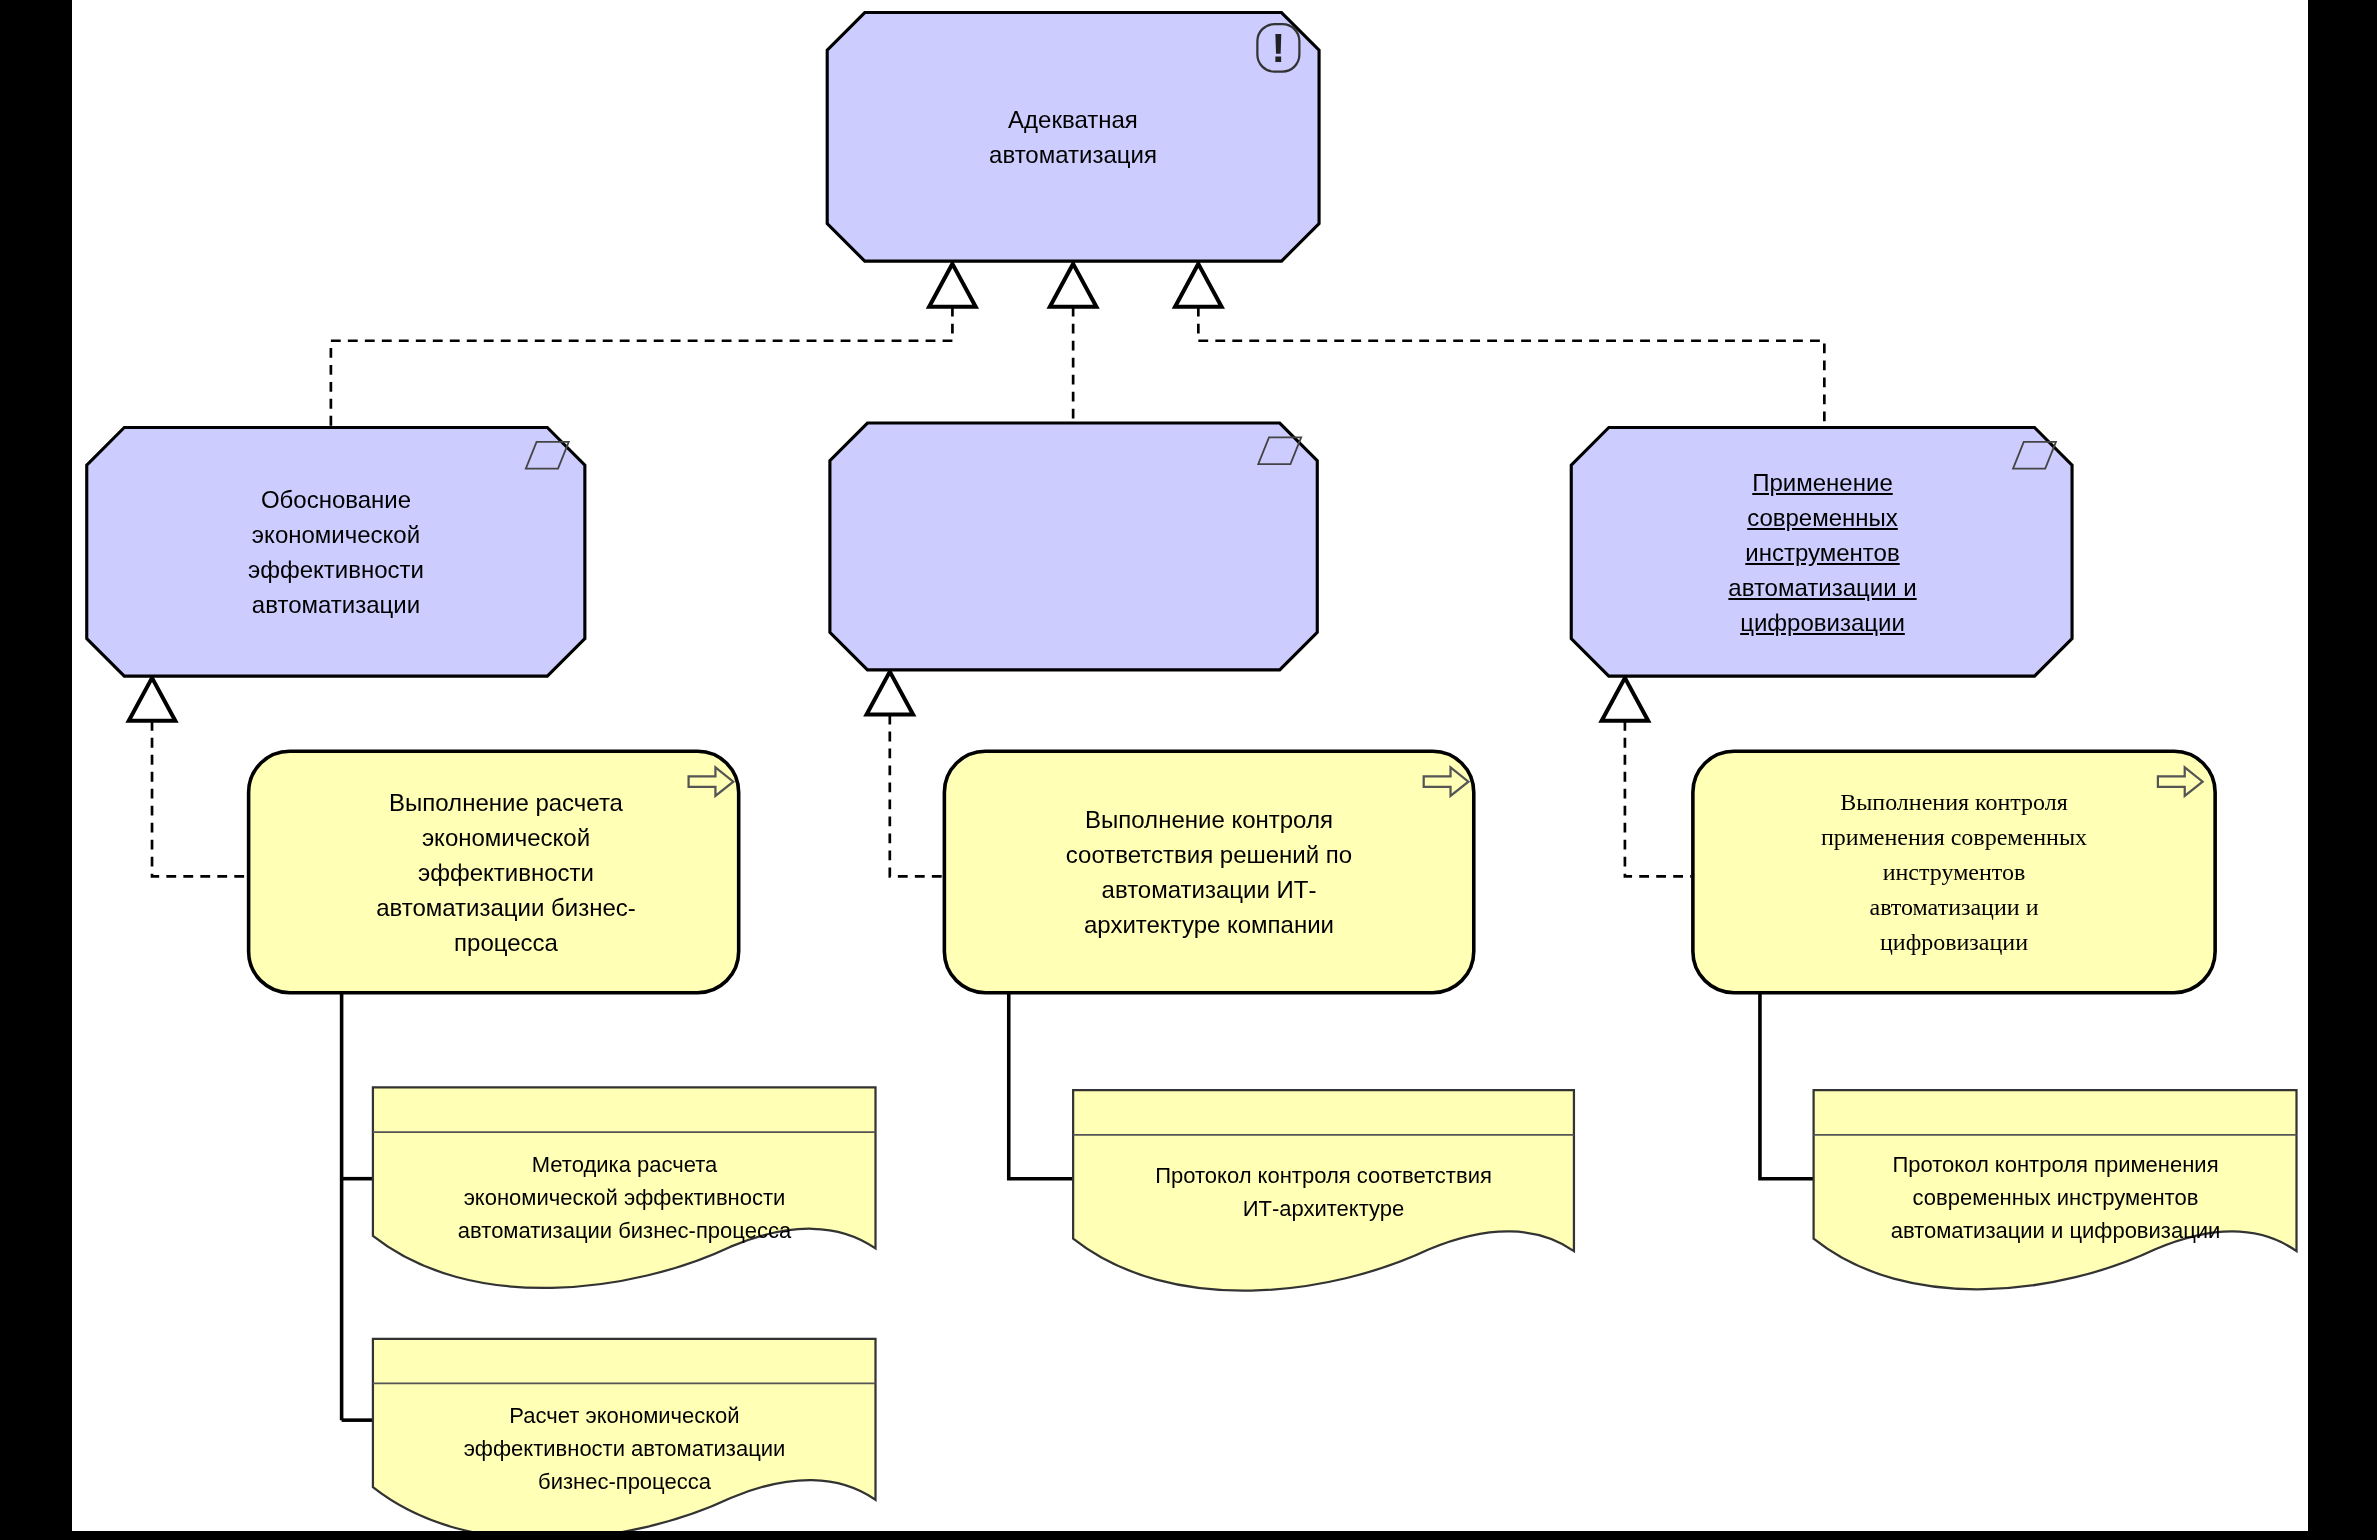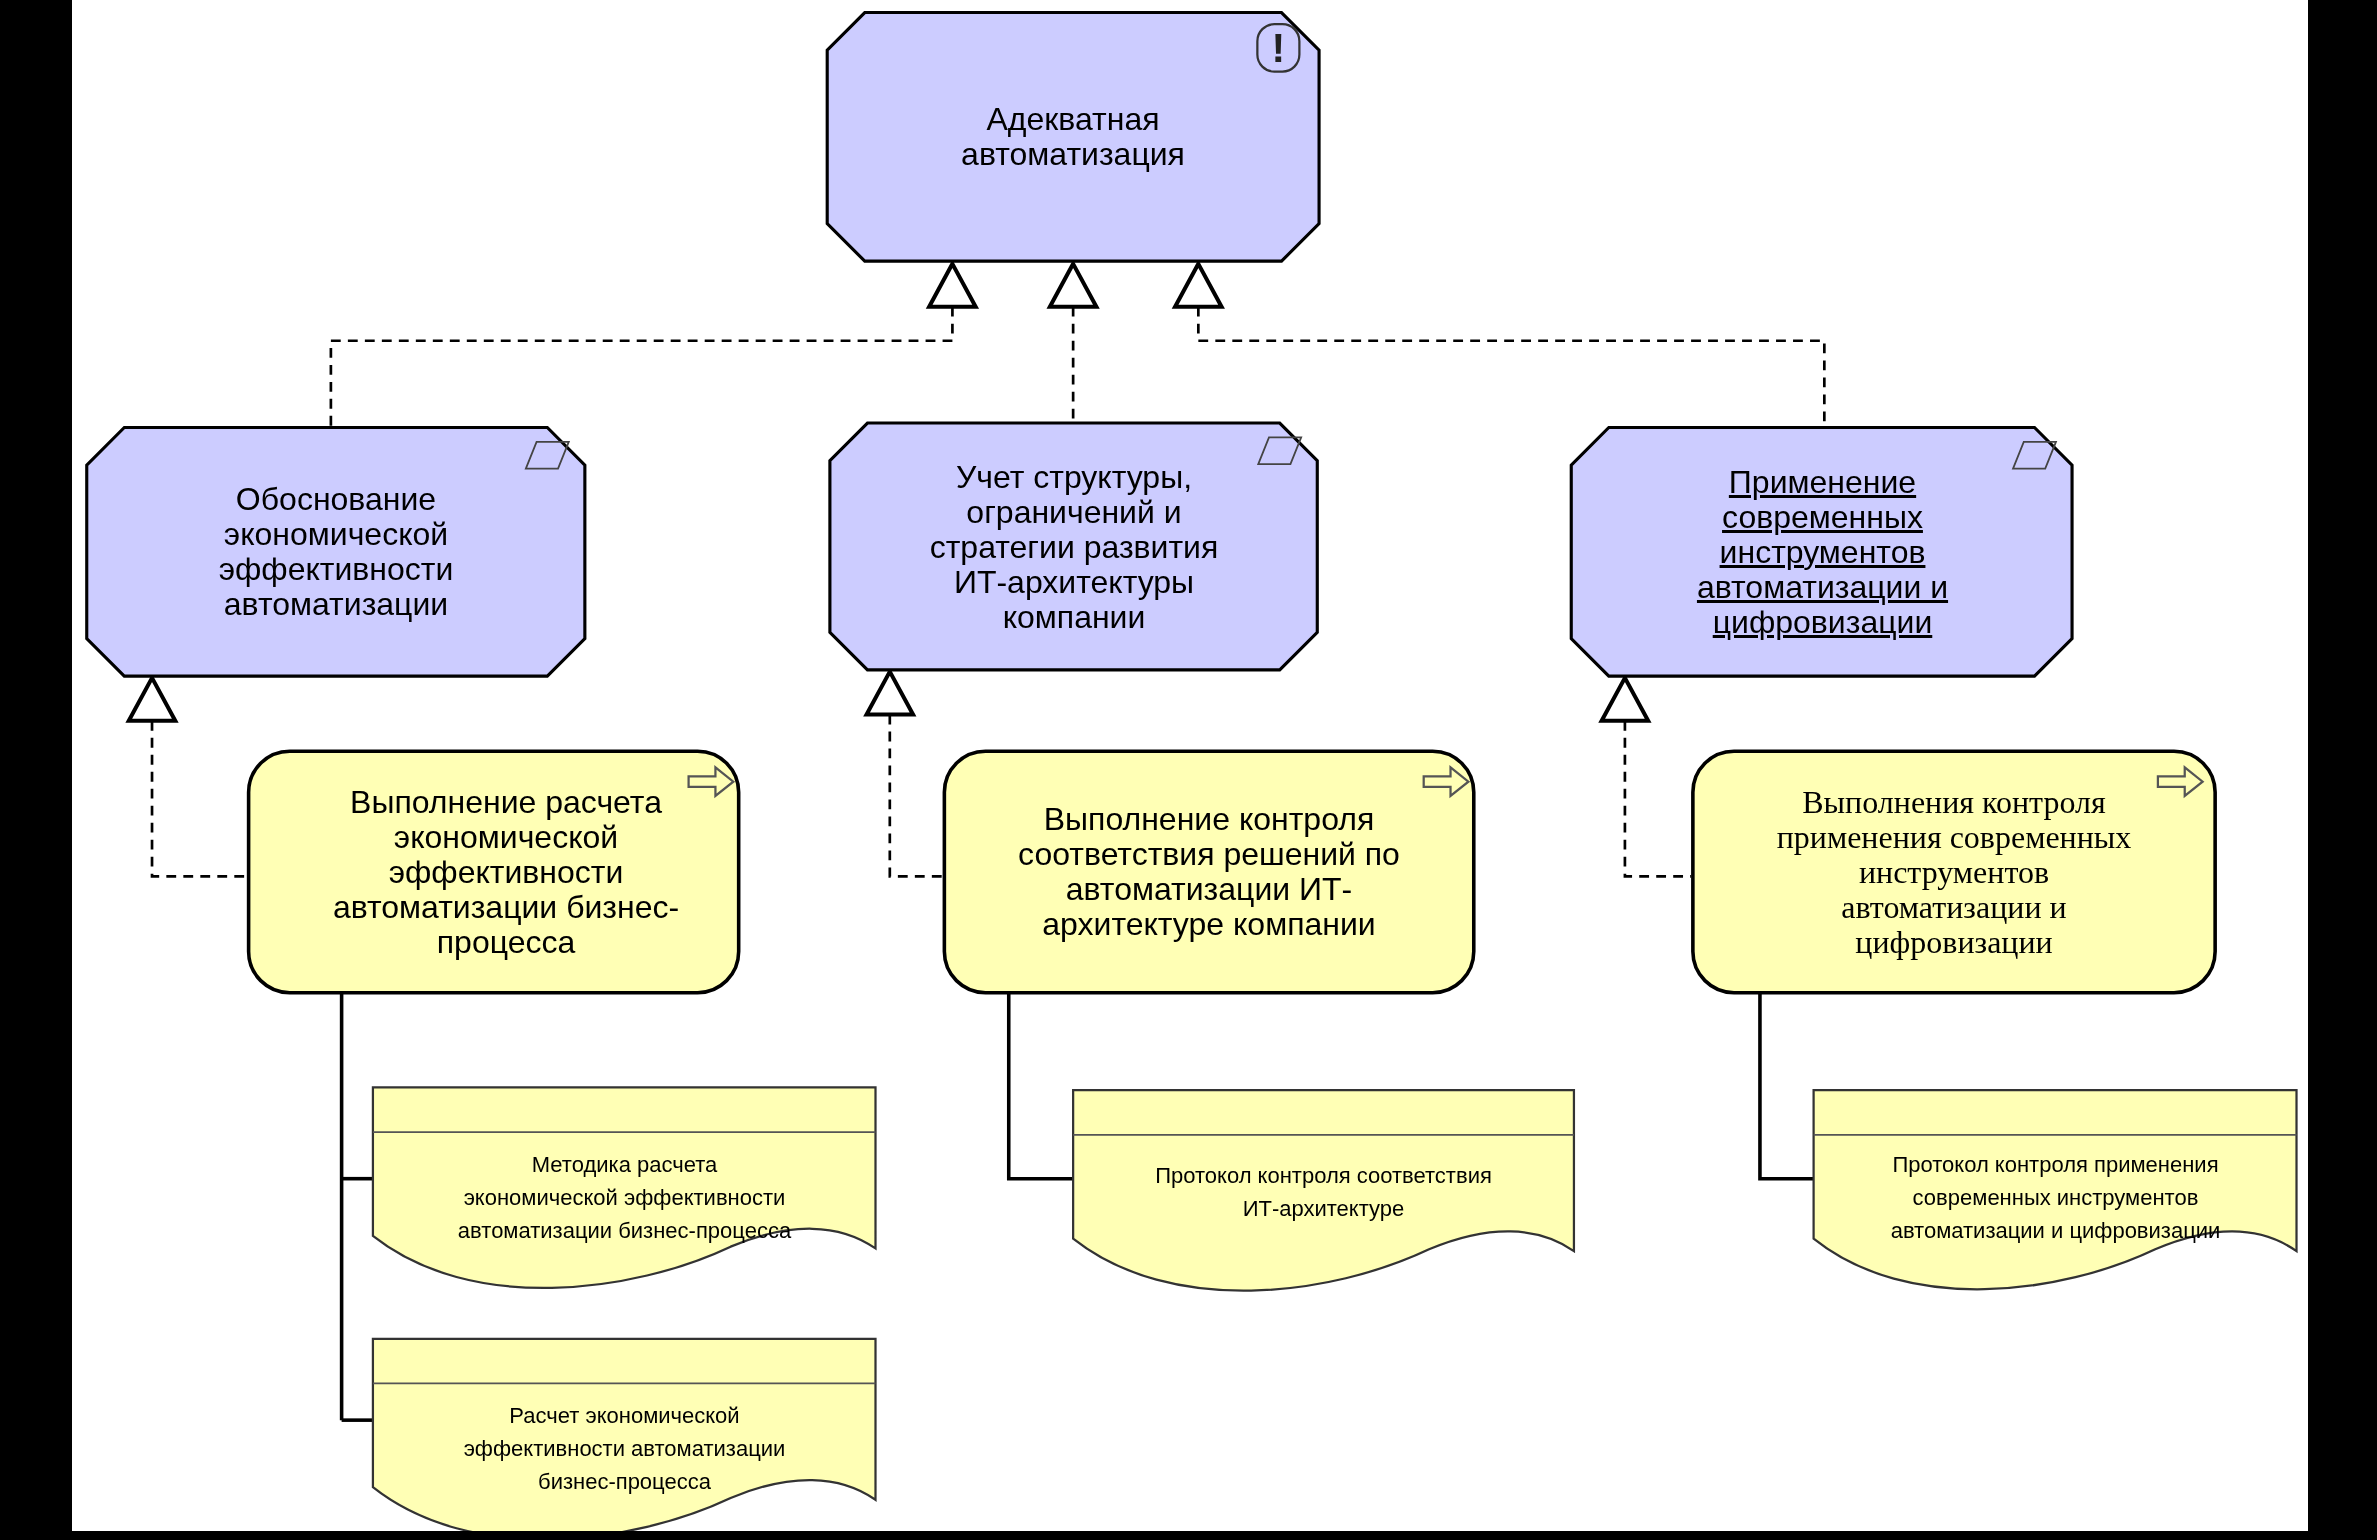--- a/index.html
+++ b/index.html
@@ -1,21 +1,21 @@
 <!DOCTYPE html>
 <html style="font-size:14.3px"><head>
 <meta charset="utf-8">
 <style>
   html,body{margin:0;padding:0;background:#fff;}
   #stage{position:relative;width:2377px;height:1540px;background:#ffffff;overflow:hidden;
          font-family:"Liberation Sans","DejaVu Sans",sans-serif;}
   #shapes{position:absolute;left:0;top:0;z-index:1;}
   .edgebar{position:absolute;background:#000;z-index:5;}
   .nodelabel{position:absolute;z-index:3;display:flex;align-items:center;justify-content:center;
-             text-align:center;color:#000;font-size:32px;line-height:35px;white-space:pre-line;}
+             text-align:center;color:#000;font-size:24px;line-height:35px;white-space:pre-line;}
   .doclabel{font-size:22px;line-height:33px;align-items:flex-start;}
 </style>
 </head>
 <body>
 
 <div id="stage">
 
   <svg id="shapes" width="2377" height="1540" viewBox="0 0 2658 1722">
 
     <g stroke="#000" stroke-width="3" fill="none" stroke-dasharray="11 8">
@@ -118,25 +118,20 @@
     </g>
   </svg>
 
   <div class="nodelabel" style="left:836px;top:27px;width:474px;height:220px;">Адекватная
 автоматизация</div>
 
   <div class="nodelabel" style="left:96px;top:440px;width:480px;height:224px;">Обоснование
 экономической
 эффективности
 автоматизации</div>
-  <div class="nodelabel" style="left:839px;top:436px;width:470px;height:222px;">Учет структуры,
-ограничений и
-стратегии развития
-ИТ-архитектуры
-компании</div>
   <div class="nodelabel" style="left:1581px;top:440px;width:483px;height:224px;text-decoration:underline;">Применение
 современных
 инструментов
 автоматизации и
 цифровизации</div>
 
   <div class="nodelabel" style="left:270px;top:762px;width:472px;height:220px;">Выполнение расчета
 экономической
 эффективности
 автоматизации бизнес-

